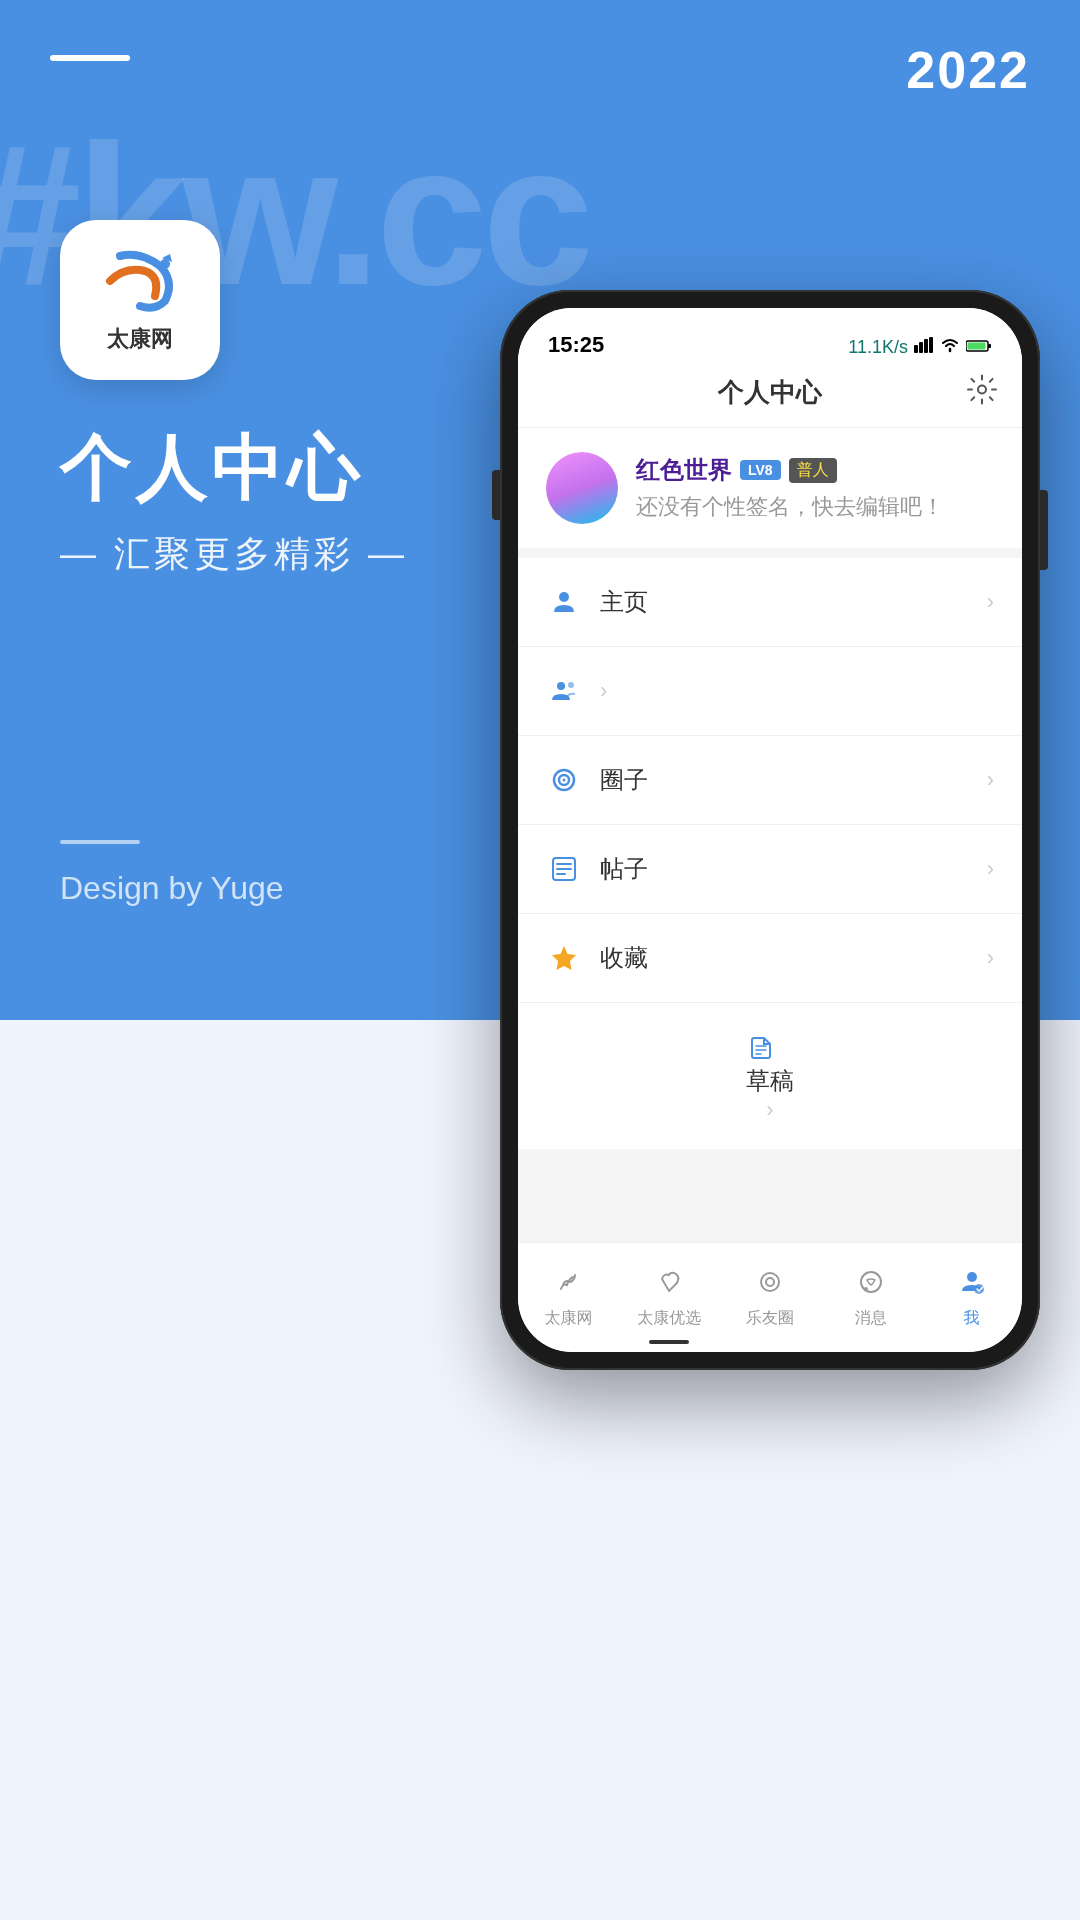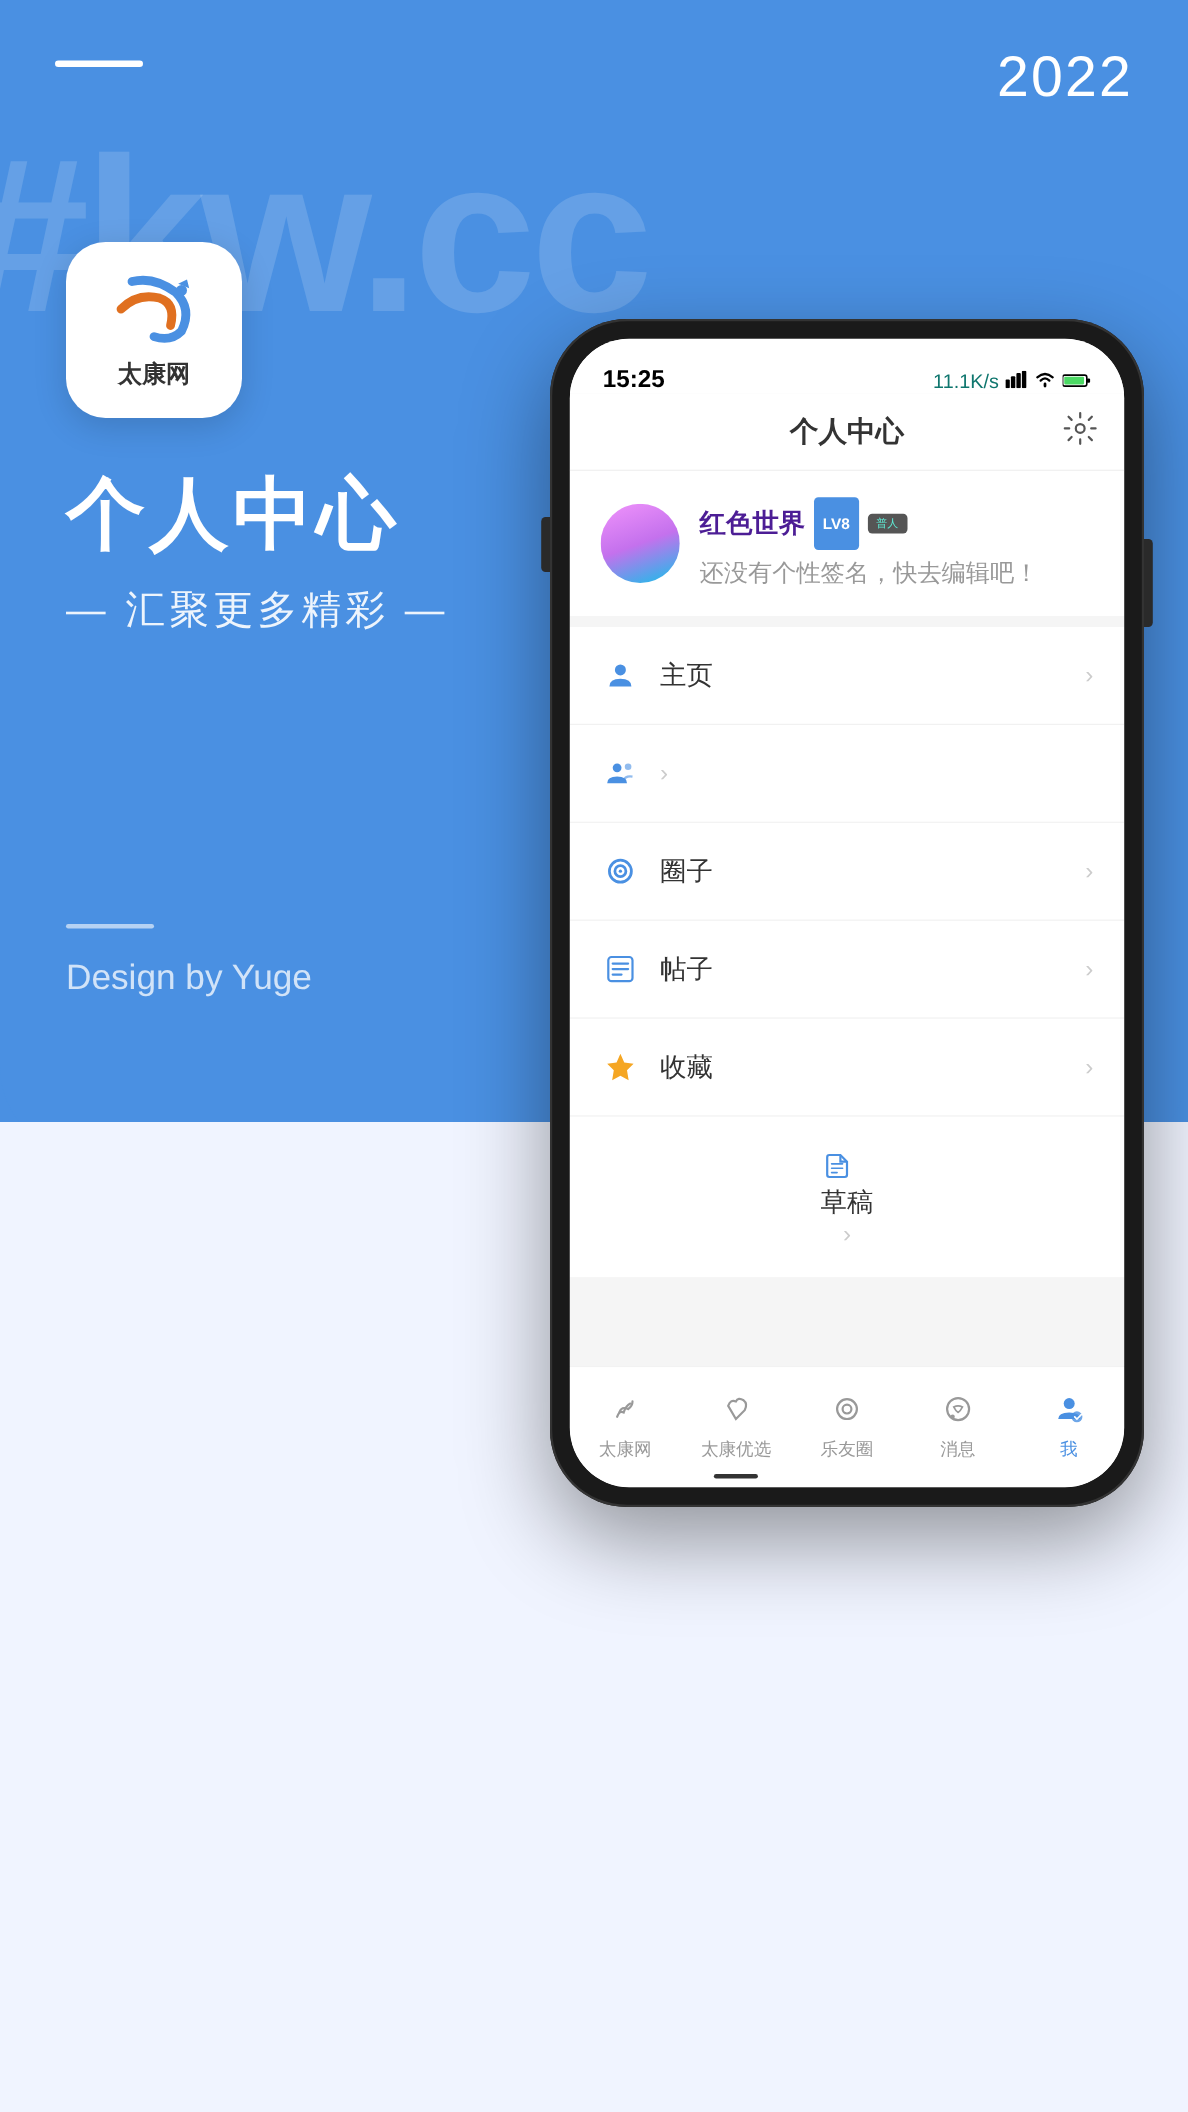--- a/index.html
+++ b/index.html
@@ -44,21 +44,21 @@
       user-select: none;
     }
 
     
     .year-label {
       position: absolute;
       top: 40px;
       right: 50px;
       color: white;
       font-size: 52px;
-      font-weight: 400;
+      font-weight: 700;
       letter-spacing: 2px;
     }
 
     
     .top-dash {
       position: absolute;
       top: 55px;
       left: 50px;
       width: 80px;
       height: 6px;
@@ -277,29 +277,29 @@
     .profile-name {
       font-size: 24px;
       font-weight: 600;
       color: #4c1d95;
     }
 
     .badge-lv {
       background: #4a90e2;
       color: white;
       font-size: 14px;
-      padding: 16px 8px;
+      padding: 2px 8px;
       border-radius: 4px;
       font-weight: 600;
     }
 
     .badge-type {
       background: #555;
-      color: #5eead4;
-      font-size: 10px;
+      color: #fde047;
+      font-size: 16px;
       padding: 2px 8px;
       border-radius: 4px;
     }
 
     .profile-bio {
       font-size: 22px;
       color: #999;
     }
 
     

